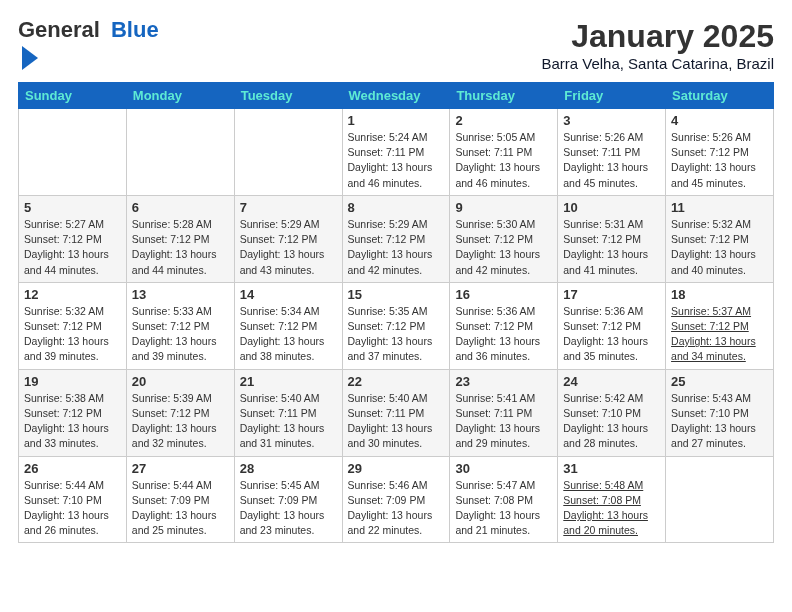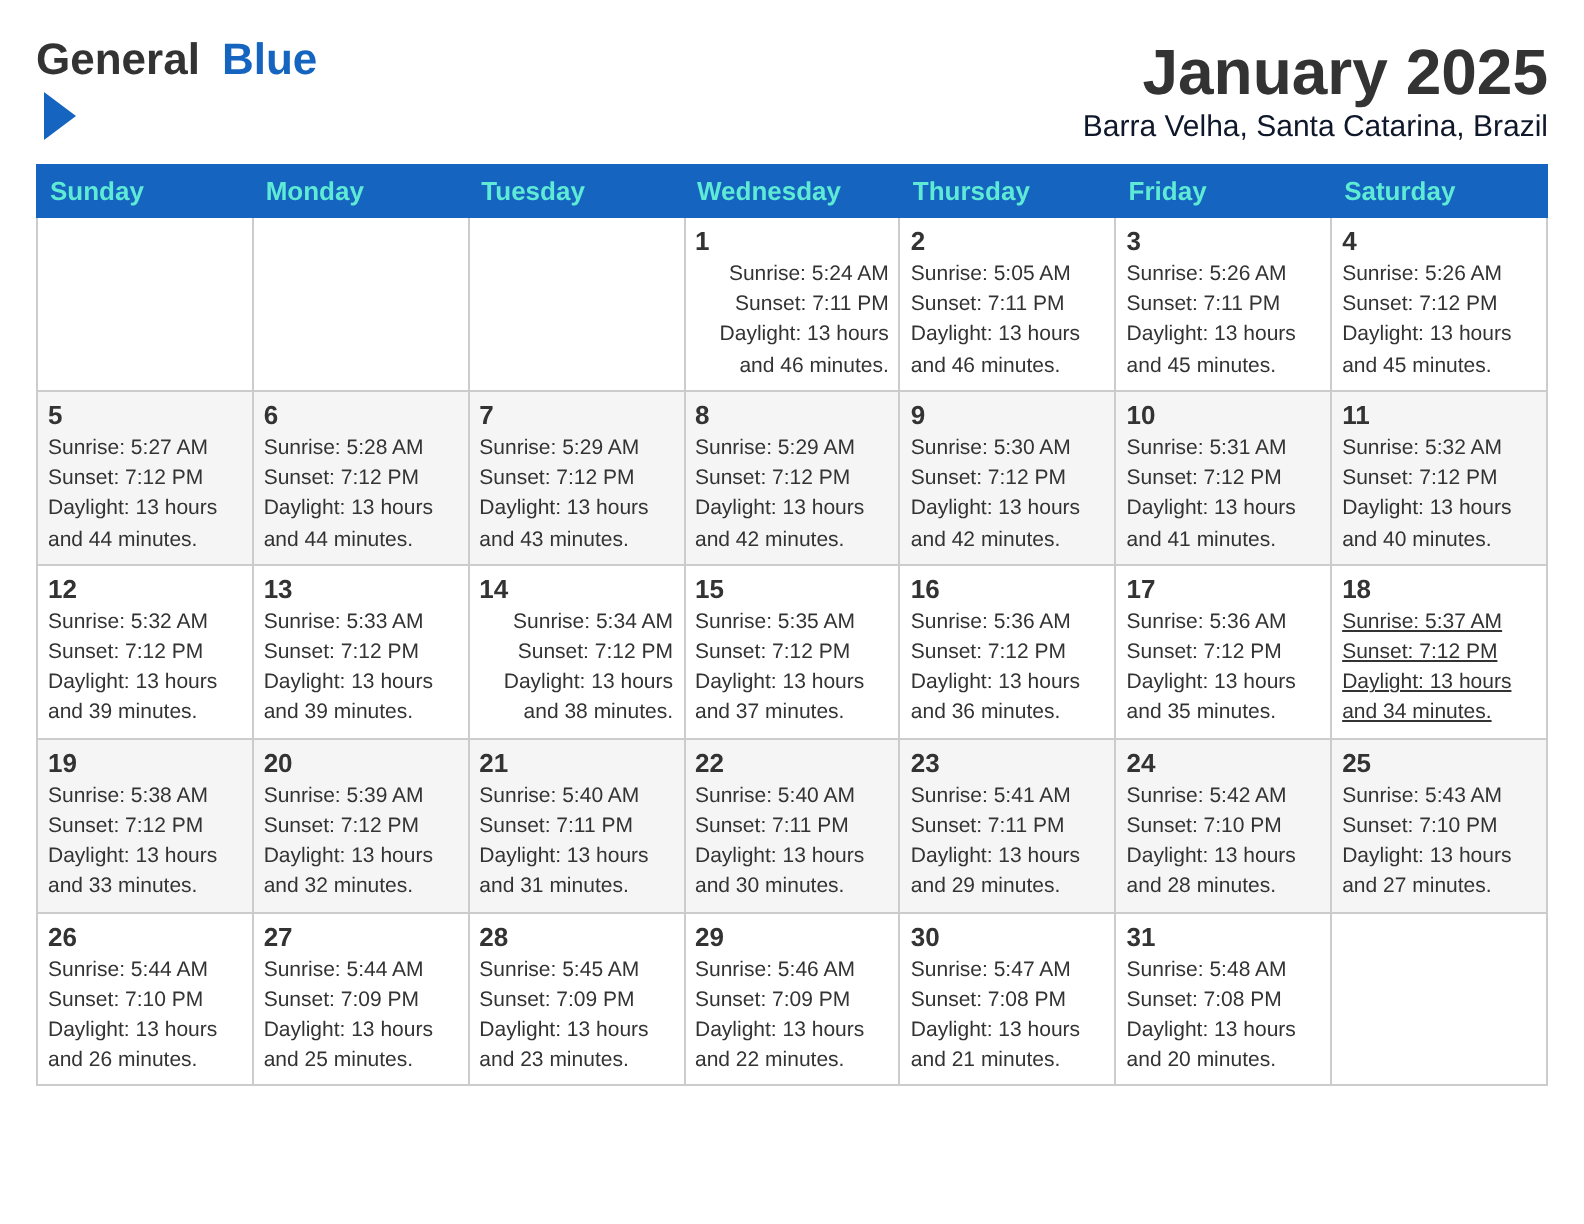--- a/index.html
+++ b/index.html
@@ -128,21 +128,21 @@
         <th>Saturday</th>
       </tr>
     </thead>
     <tbody id="calendar-body">
     <tr>
           <td class="empty-cell"></td>
           <td class="empty-cell"></td>
           <td class="empty-cell"></td>
           <td>
             <div class="day-num">1</div>
-            <div class="day-detail" style="white-space: pre-line; text-align: right;">Sunrise: 5:24 AM
+            <div class="day-detail" style="white-space: pre-line;">Sunrise: 5:24 AM
 Sunset: 7:11 PM
 Daylight: 13 hours
 and 46 minutes.</div>
           </td>
           <td>
             <div class="day-num">2</div>
             <div class="day-detail" style="white-space: pre-line;">Sunrise: 5:05 AM
 Sunset: 7:11 PM
 Daylight: 13 hours
 and 46 minutes.</div>
@@ -223,21 +223,21 @@
           </td>
           <td>
             <div class="day-num">13</div>
             <div class="day-detail" style="white-space: pre-line;">Sunrise: 5:33 AM
 Sunset: 7:12 PM
 Daylight: 13 hours
 and 39 minutes.</div>
           </td>
           <td>
             <div class="day-num">14</div>
-            <div class="day-detail" style="white-space: pre-line; text-align: right;">Sunrise: 5:34 AM
+            <div class="day-detail" style="white-space: pre-line;">Sunrise: 5:34 AM
 Sunset: 7:12 PM
 Daylight: 13 hours
 and 38 minutes.</div>
           </td>
           <td>
             <div class="day-num">15</div>
             <div class="day-detail" style="white-space: pre-line;">Sunrise: 5:35 AM
 Sunset: 7:12 PM
 Daylight: 13 hours
 and 37 minutes.</div>
@@ -346,21 +346,21 @@
           </td>
           <td>
             <div class="day-num">30</div>
             <div class="day-detail" style="white-space: pre-line;">Sunrise: 5:47 AM
 Sunset: 7:08 PM
 Daylight: 13 hours
 and 21 minutes.</div>
           </td>
           <td>
             <div class="day-num">31</div>
-            <div class="day-detail" style="white-space: pre-line;">Sunrise: 5:48 AM
+            <div class="day-detail" style="white-space: pre-line; text-decoration: underline;">Sunrise: 5:48 AM
 Sunset: 7:08 PM
 Daylight: 13 hours
 and 20 minutes.</div>
           </td>
           <td class="empty-cell"></td>
         </tr>
       </tbody>
   </table>
 </div>
 

